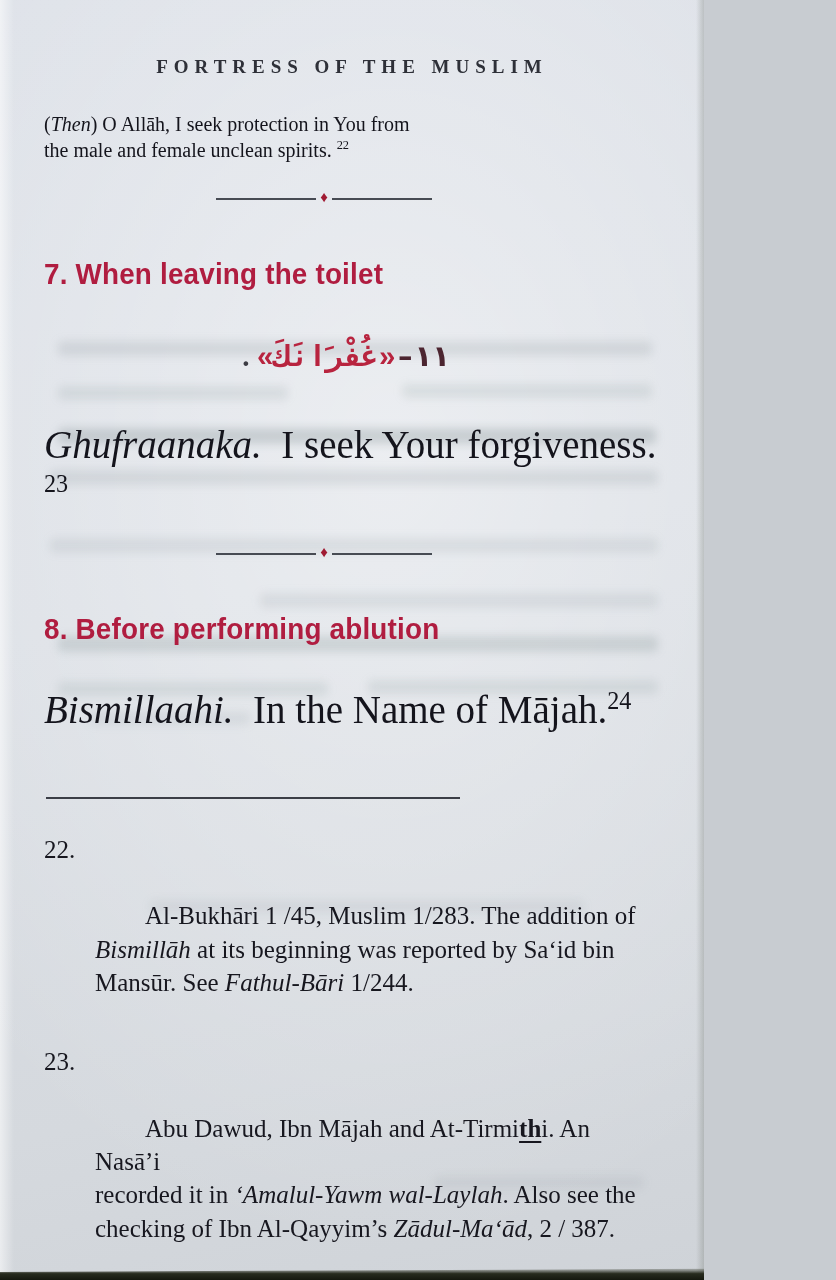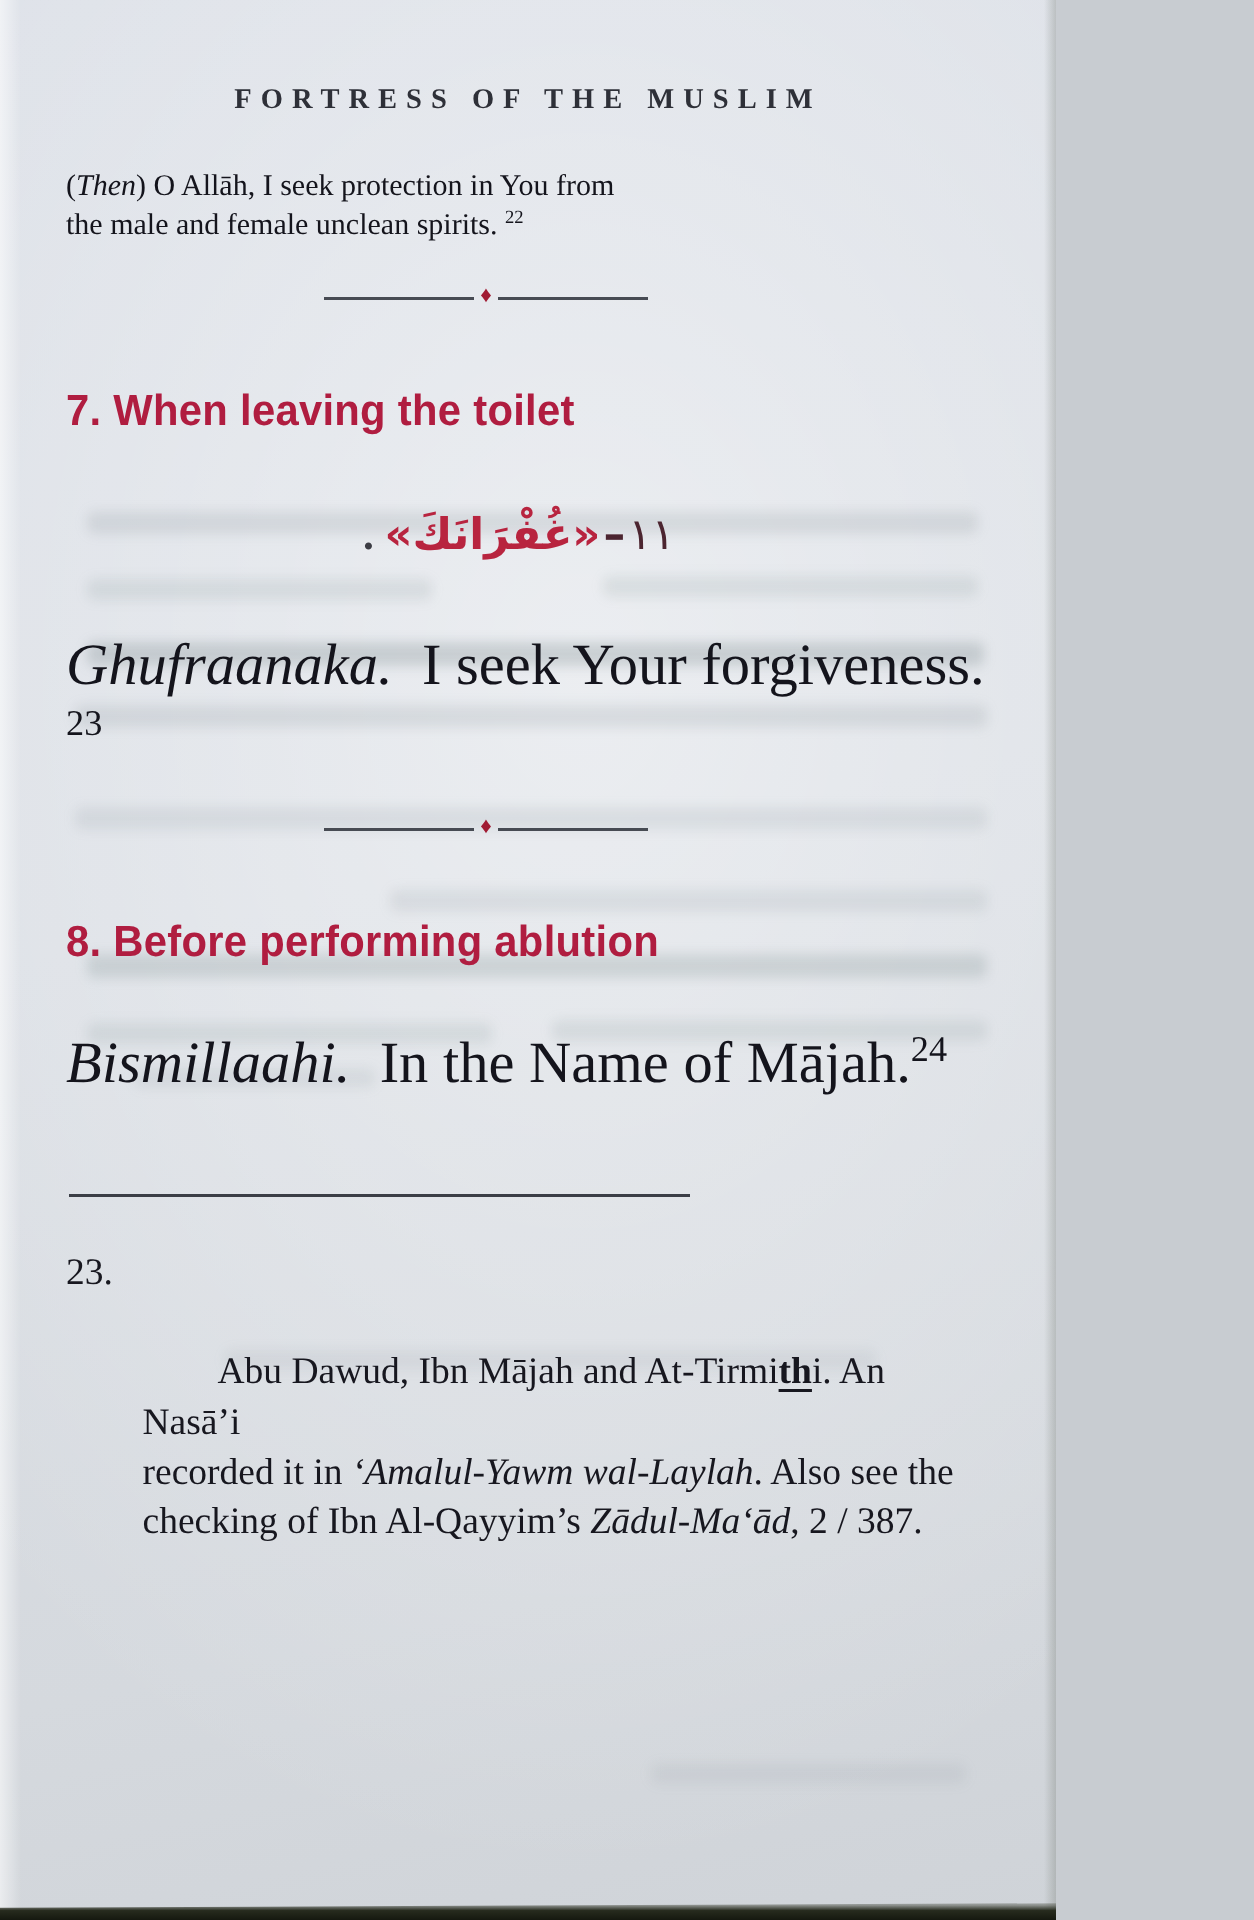--- a/index.html
+++ b/index.html
@@ -52,23 +52,23 @@
 
   
   .arabic-line{
     margin-top:44px;
     text-align:center;direction:rtl;
     font-family:"DejaVu Sans", sans-serif;
     font-size:29px;line-height:1.5;
     transform:translateX(-6px);
   }
   .arabic-line span{display:inline-block;}
-  .ar-num{color:#4c2530;font-weight:400;letter-spacing:2px;margin-left:2px;}
+  .ar-num{color:#4c2530;font-weight:700;letter-spacing:2px;margin-left:2px;}
   .ar-dash{color:#4c2530;font-weight:700;margin-left:2px;}
-  .ar-phrase{color:#b8243f;font-weight:700;}
+  .ar-phrase{color:#b8243f;font-weight:700;font-family:Liberation Mono, monospace;}
   .ar-period{color:#3c3c44;margin-right:7px;font-family:"Liberation Serif",serif;font-weight:700;}
   .arabic-line.second .ar-num,.arabic-line.second .ar-dash{color:#8e2136;}
   .arabic-line.second .ar-phrase{color:#c22944;}
 
   
   .translit{
     margin-top:40px;
     font-size:39px;line-height:1.25;color:#14141c;
     white-space:pre-wrap;
   }
@@ -168,20 +168,24 @@
 
     <div class="section-heading">8. Before performing ablution</div>
 
 
     <div class="translit"><span class="seg-i">Bismillaahi.</span><span>  In the Name of Mājah.</span><span class="seg-sup">24</span></div>
 
     <div class="footnote-rule"></div>
 
     <div class="footnotes">
       <div class="footnote">
+        <span class="fn-num">22.</span>
+        <span class="fn-text"><span>Al-Bukhāri 1 /45, Muslim 1/283. The addition of</span><br><span class="seg-i">Bismillāh</span><span> at its beginning was reported by Sa‘id bin</span><br><span>Mansūr. See </span><span class="seg-i">Fathul-Bāri</span><span> 1/244.</span></span>
+      </div>
+      <div class="footnote">
         <span class="fn-num">23.</span>
         <span class="fn-text"><span>Abu Dawud, Ibn Mājah and At-Tirmi</span><span class="seg-u">th</span><span>i. An Nasā’i</span><br><span>recorded it in </span><span class="seg-i">‘Amalul-Yawm wal-Laylah</span><span>. Also see the</span><br><span>checking of Ibn Al-Qayyim’s </span><span class="seg-i">Zādul-Ma‘ād</span><span>, 2 / 387.</span></span>
       </div>
 
     </div>
 
   </div>
 
   <div class="page-bottom-edge"></div>
 </div>

